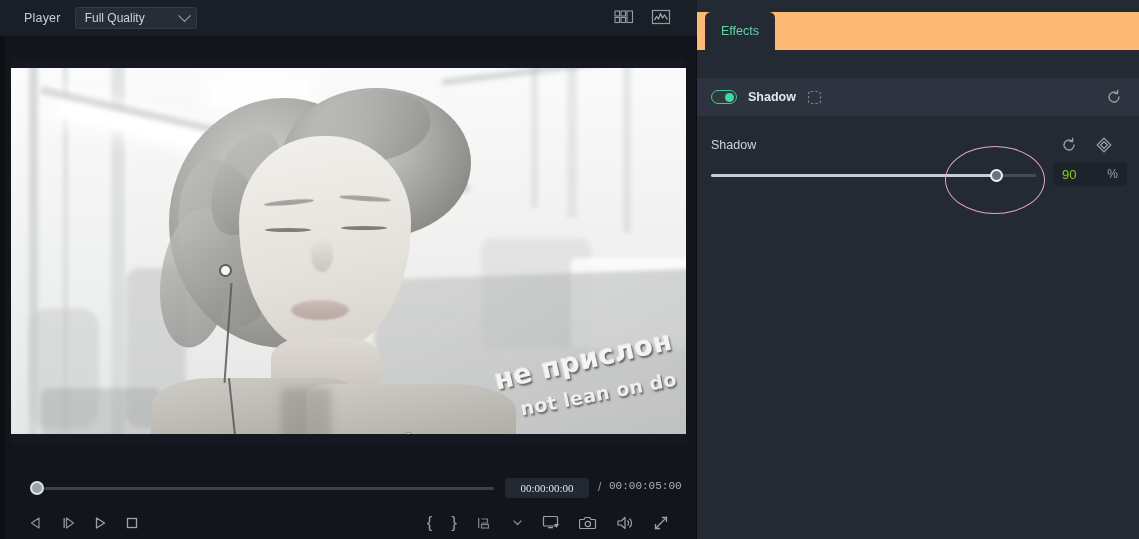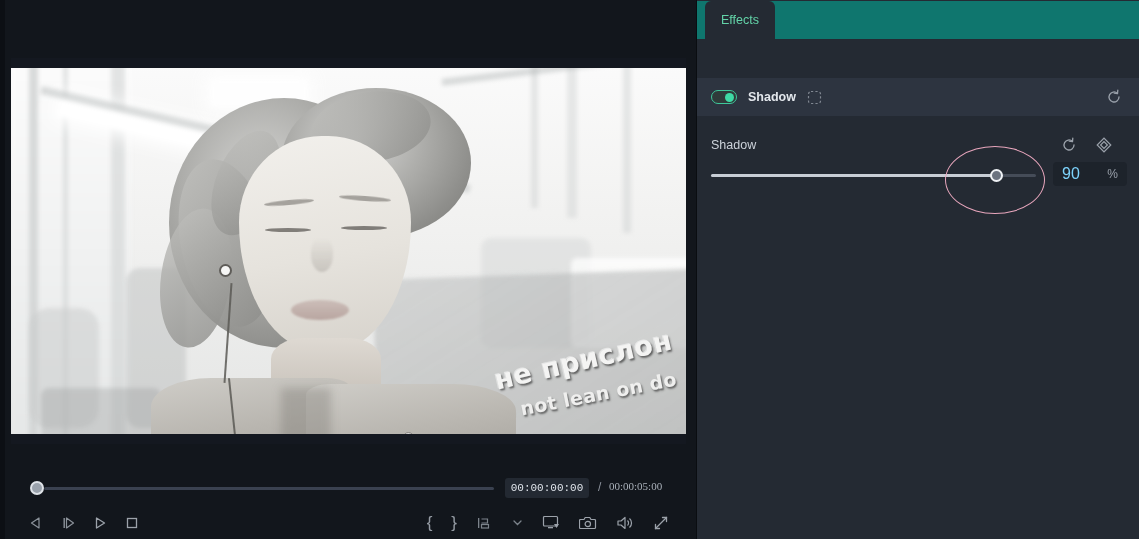--- a/index.html
+++ b/index.html
@@ -203,49 +203,49 @@
     background: #9aa2ac;
     border: 2px solid #dfe3e8;
     cursor: pointer;
   }
   #timecode-box {
     position: absolute; left: 505px; top: 478px;
     width: 84px; height: 20px;
     background: #232932; border-radius: 3px;
     display: flex; align-items: center; justify-content: center;
   }
-  #timecode-cur { font-family: Liberation Mono, monospace; font-size: 11px; color: #dfe4ea; }
+  #timecode-cur { font-family: Liberation Serif, serif; font-size: 11px; color: #dfe4ea; }
   #timecode-sep {
     position: absolute; left: 598px; top: 480px;
     font-size: 12px; color: #8d949e;
   }
   #timecode-total {
     position: absolute; left: 609px; top: 480px;
-    font-family: Liberation Serif, serif; font-size: 11px; color: #a9b0b9;
+    font-family: Liberation Mono, monospace; font-size: 11px; color: #a9b0b9;
   }
 
   
   #controls-bar {
     position: absolute; left: 0; top: 506px; width: 697px; height: 33px;
     display: flex; align-items: center;
   }
   .ctrl { cursor: pointer; opacity: .78; display: flex; align-items: center; justify-content: center; }
   #left-controls { position: absolute; left: 28px; display: flex; align-items: center; gap: 16px; }
   #right-controls { position: absolute; right: 28px; display: flex; align-items: center; gap: 19px; }
   .brace { font-size: 17px; color: #b9c0c9; font-family: "Liberation Sans", sans-serif; }
 
   
   #effects-pane {
     position: relative;
     width: 442px; height: 539px;
     background: #242a33;
   }
   #tabs-strip {
-    position: absolute; left: 0; top: 1px; width: 442px; height: 38px;
-    background: #0f766e;
+    position: absolute; left: 0; top: 12px; width: 442px; height: 38px;
+    background: #fdba74;
   }
   #tab-effects {
     position: absolute; left: 8px; top: 0;
     height: 38px; padding: 0 16px;
     background: #242a33;
     border-radius: 6px 6px 0 0;
     display: flex; align-items: center;
     cursor: pointer;
   }
   #tab-effects span { font-size: 12.5px; color: #63d3a8; }
@@ -302,21 +302,21 @@
     background: #6b7380; border: 2.5px solid #eef1f4;
     cursor: pointer;
   }
   #opacity-field {
     position: absolute; right: 12px; top: 34px;
     width: 74px; height: 24px;
     background: #1d232b; border-radius: 4px;
     display: flex; align-items: center; justify-content: space-between;
     padding: 0 9px;
   }
-  #opacity-value { font-size: 16px; color: #7dd3fc; }
+  #opacity-value { font-size: 13px; color: #84cc16; }
   #opacity-unit { font-size: 12px; color: #9aa1ab; }
 
   
   #annotation-ellipse {
     position: absolute; left: 945px; top: 146px;
     width: 100px; height: 68px;
     border: 1.6px solid #e8a6bd;
     border-radius: 50%;
     pointer-events: none;
     z-index: 40;
@@ -324,20 +324,46 @@
 </style>
 </head>
 <body>
 
 <div id="app">
 
   <div id="player-pane">
 
     <div id="left-edge-strip"></div>
 
+    <div id="player-header">
+      <div id="player-title">Player</div>
+
+      <div id="quality-select">
+        <span class="qlabel">Full Quality</span>
+        <span class="chev"></span>
+      </div>
+
+      <div id="header-icons">
+        <span class="hdr-ico">
+          <svg viewBox="0 0 20 16" width="20" height="16">
+            <rect x="1" y="2" width="4.5" height="5" fill="none" stroke="#c3cad3" stroke-width="1.1"></rect>
+            <rect x="7" y="2" width="4.5" height="5" fill="none" stroke="#c3cad3" stroke-width="1.1"></rect>
+            <rect x="1" y="8.5" width="4.5" height="5" fill="none" stroke="#c3cad3" stroke-width="1.1"></rect>
+            <rect x="7" y="8.5" width="4.5" height="5" fill="none" stroke="#c3cad3" stroke-width="1.1"></rect>
+            <rect x="13" y="2" width="5.5" height="11.5" fill="none" stroke="#c3cad3" stroke-width="1.1"></rect>
+          </svg>
+        </span>
+        <span class="hdr-ico">
+          <svg viewBox="0 0 20 16" width="20" height="16">
+            <rect x="1.5" y="1.5" width="17" height="13" fill="none" stroke="#c3cad3" stroke-width="1.2"></rect>
+            <polyline points="3.5,11 5.5,7.5 7.5,10 9.5,4.5 11.5,9 13.5,6 16.5,10.5" fill="none" stroke="#e2e6ea" stroke-width="1.2" stroke-linejoin="round"></polyline>
+          </svg>
+        </span>
+      </div>
+    </div>
 
     <div id="video-stage">
       <div id="video-frame">
 
         <div class="bg-base"></div>
 
         <div class="win-pane blur-soft" style="left:0;top:0;width:120px;height:386px;"></div>
         <div class="vline blur-soft" style="left:18px;top:0;width:9px;height:386px;"></div>
         <div class="vline blur-soft" style="left:52px;top:0;width:5px;height:386px;opacity:.6;"></div>
         <div class="vline blur-soft" style="left:100px;top:0;width:14px;height:386px;opacity:.55;"></div>

